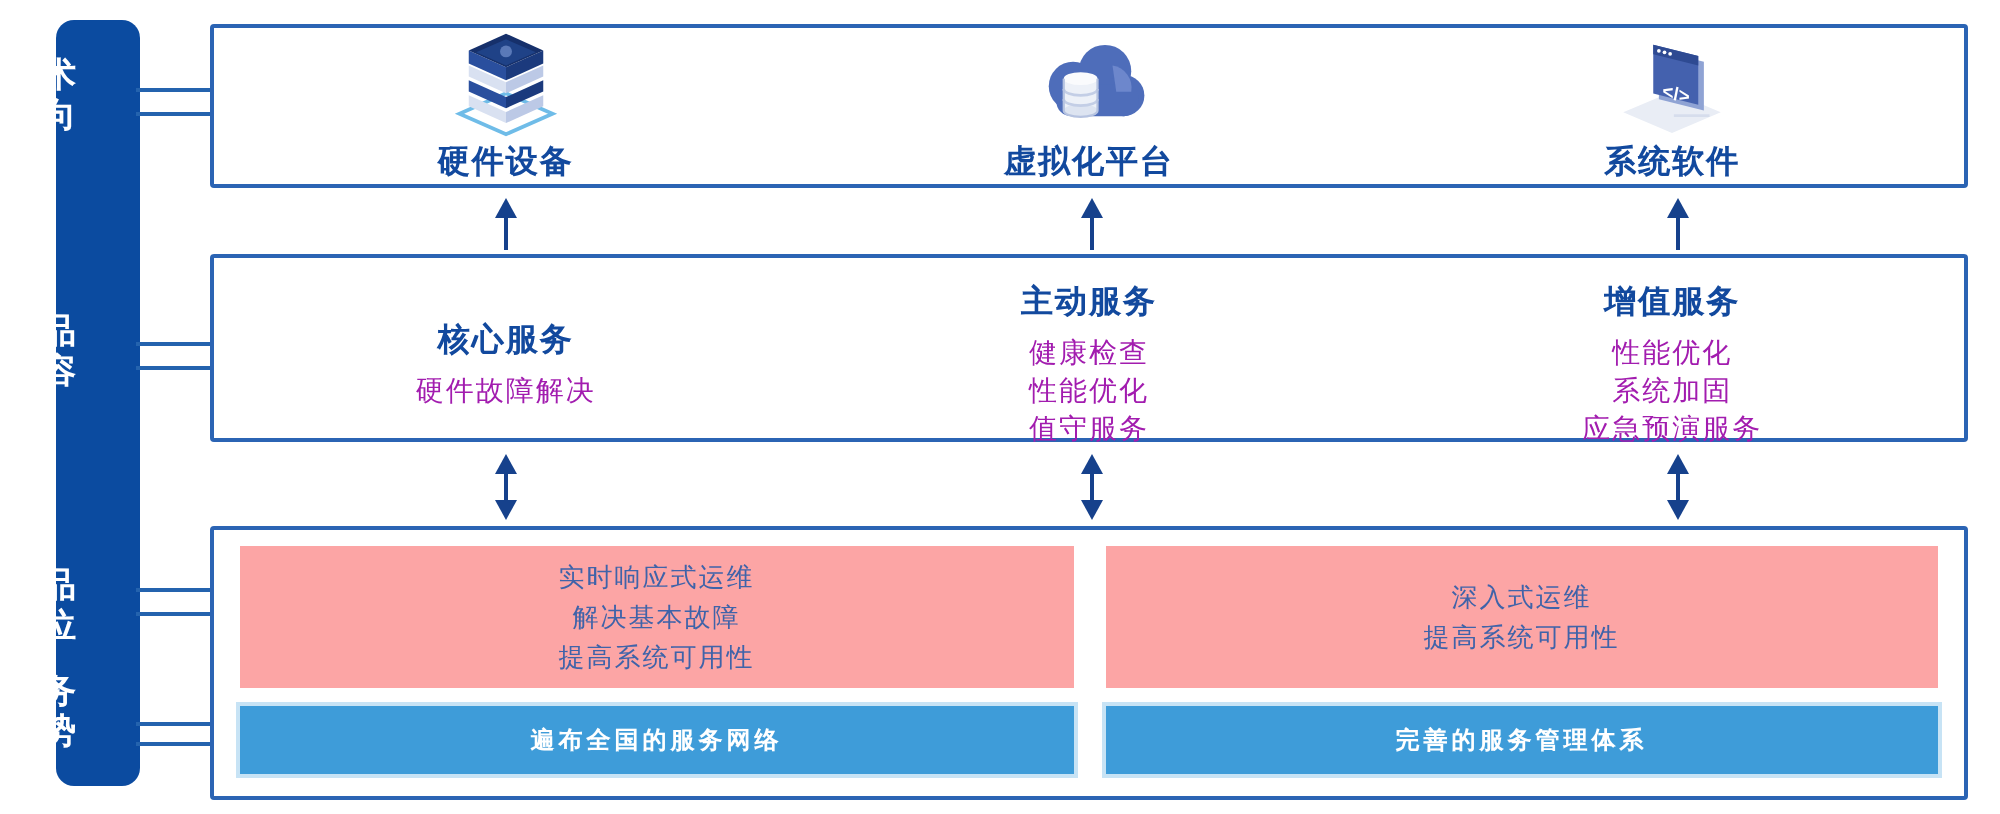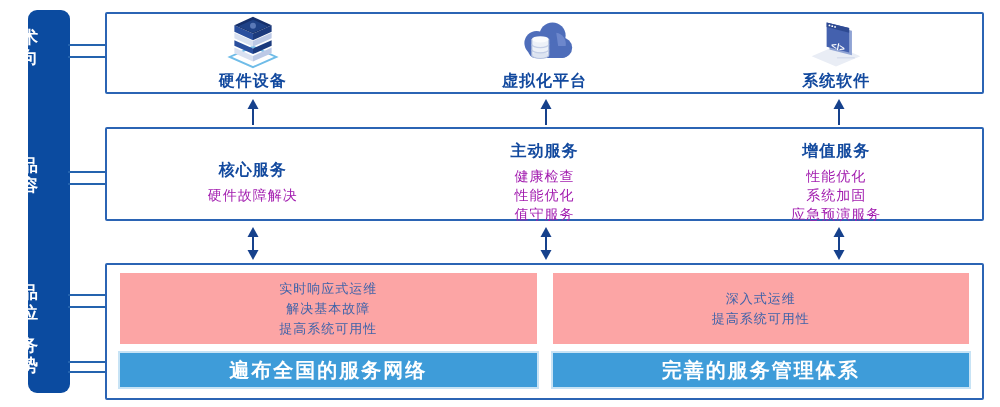--- a/index.html
+++ b/index.html
@@ -38,21 +38,21 @@
   .pos-col{flex:1 1 0;display:flex;flex-direction:column;}
   .gray-panel{
     background:#fca5a5;height:71px;display:flex;flex-direction:column;
     align-items:center;justify-content:center;
   }
   .gray-line{font-size:13px;color:#3F63A9;line-height:20px;letter-spacing:1px;}
   .adv-bar{
     margin-top:9px;height:34px;background:#3E9CD9;display:flex;align-items:center;justify-content:center;
     box-shadow:0 0 0 2px rgba(180,218,242,.75);
   }
-  .adv-text{color:#ffffff;font-size:20px;font-weight:bold;letter-spacing:2px;}
+  .adv-text{color:#ffffff;font-size:12px;font-weight:bold;letter-spacing:2px;}
   
   .arrow{position:absolute;}
 </style>
 </head>
 <body>
 
 <div class="stage">
 
   <div class="sidebar"></div>
   <div class="side-label" style="top:28px;">技术

